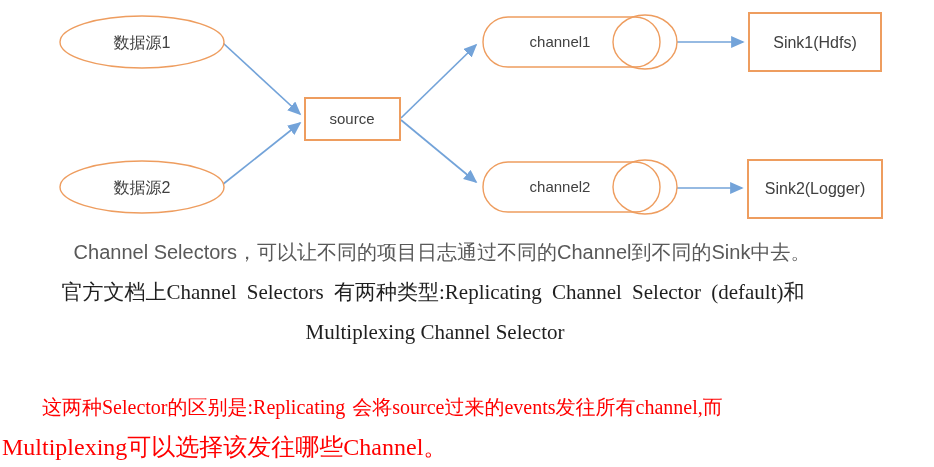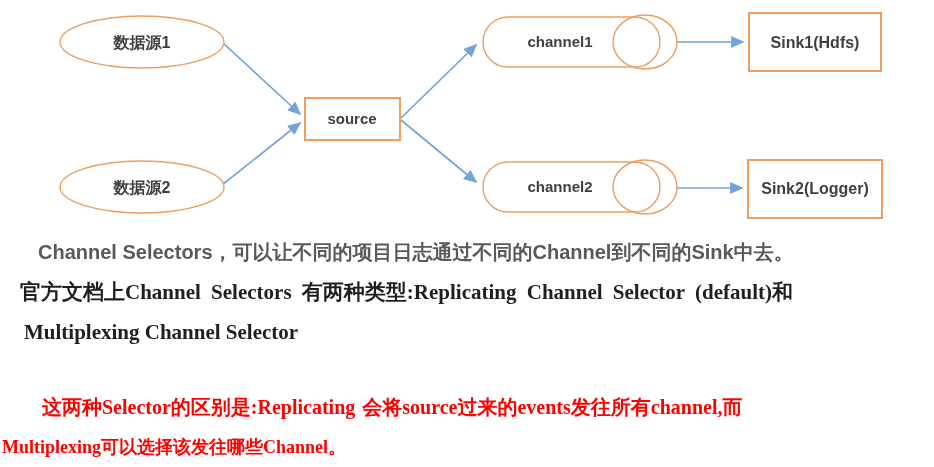--- a/index.html
+++ b/index.html
@@ -1,28 +1,28 @@
 <!DOCTYPE html>
 <html><head>
 <meta charset="utf-8">
 <style>
   html,body{margin:0;padding:0;background:#fff;}
   body{width:934px;height:467px;overflow:hidden;font-family:"Liberation Serif",serif;}
-  .page{position:relative;width:846px;height:467px;background:#fff;font-weight:bold;}
+  .page{position:relative;width:846px;height:467px;background:#fff;}
   .diagram{display:block;width:934px;height:228px;}
   .diagram text{font-family:"Liberation Sans",sans-serif;fill:#404040;}
   .textblock{position:relative;}
   .line{display:block;height:40px;line-height:40px;white-space:pre;overflow:hidden;}
-  .intro{margin:4px 0 0 0;}
+  .intro{margin:4px 0 0 0;text-align:center;}
   .intro-l1{font-family:"Liberation Sans",sans-serif;font-size:20px;color:#595959;padding-left:38px;}
   .intro-l2{font-family:"Liberation Serif",serif;font-size:21px;color:#1f1f1f;padding-left:20px;word-spacing:5px;}
   .intro-l3{font-family:"Liberation Serif",serif;font-size:21px;color:#1f1f1f;padding-left:24px;}
   .note{margin:35px 0 0 0;}
   .note-l1{font-family:"Liberation Serif",serif;font-size:20px;color:#ff0000;padding-left:42px;word-spacing:2px;}
-  .note-l2{font-family:"Liberation Serif",serif;font-size:18px;color:#ff0000;padding-left:2px;}
+  .note-l2{font-family:"Liberation Serif",serif;font-size:24px;color:#ff0000;padding-left:2px;}
 </style>
 </head>
 <body>
 
 <div class="page">
 
   <svg class="diagram" viewBox="0 0 934 228" width="934" height="228" xmlns="http://www.w3.org/2000/svg">
     <defs>
       <marker id="arr" markerWidth="9" markerHeight="8" refX="7" refY="3.5" orient="auto">
         <path d="M0,0 L8,3.5 L0,7 z" fill="#73A3D9"></path>

